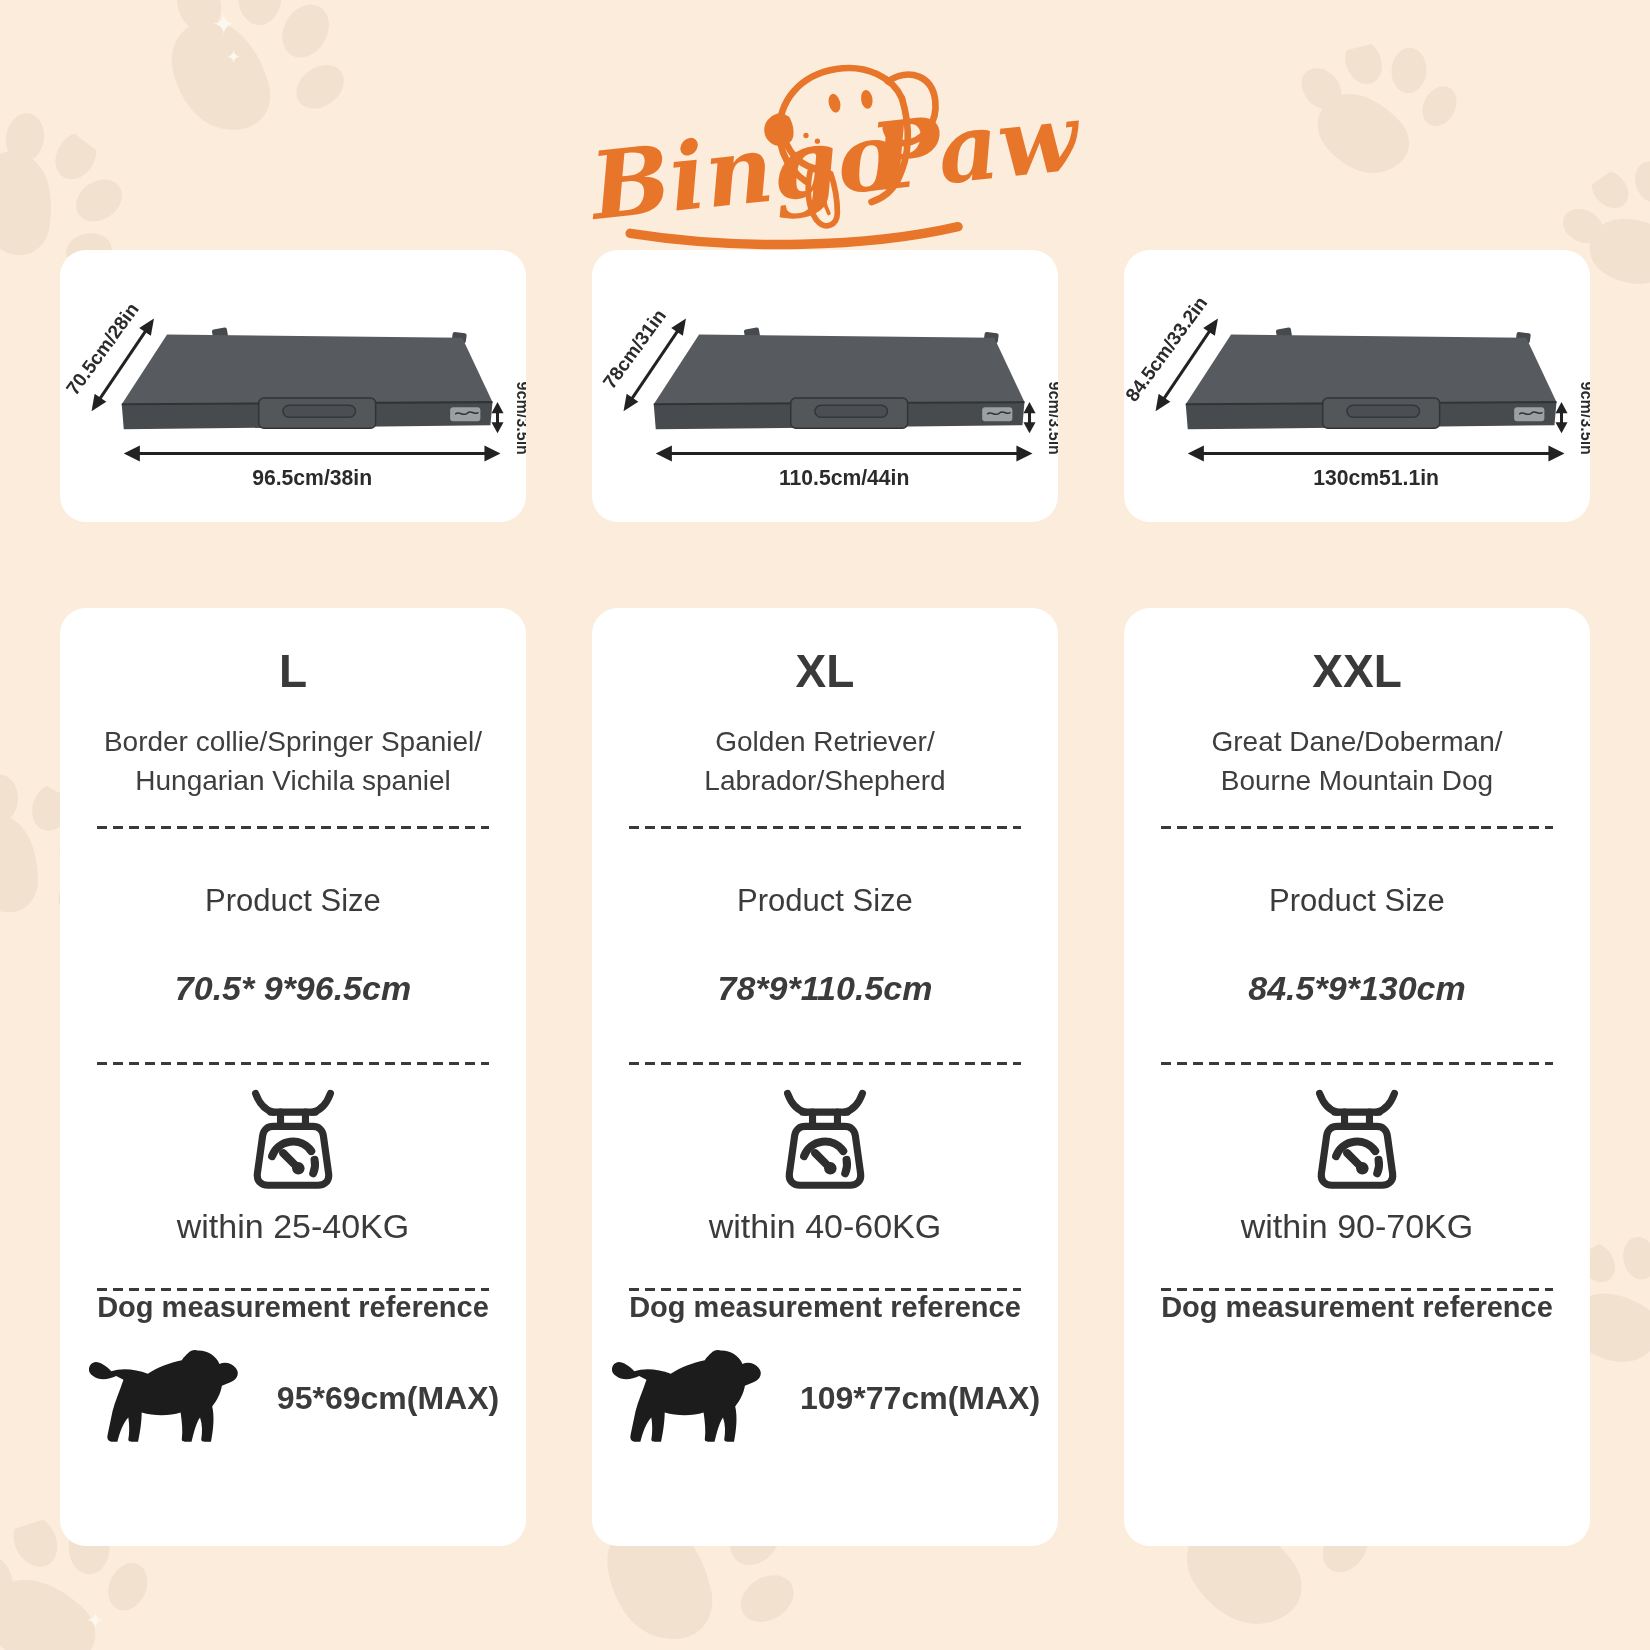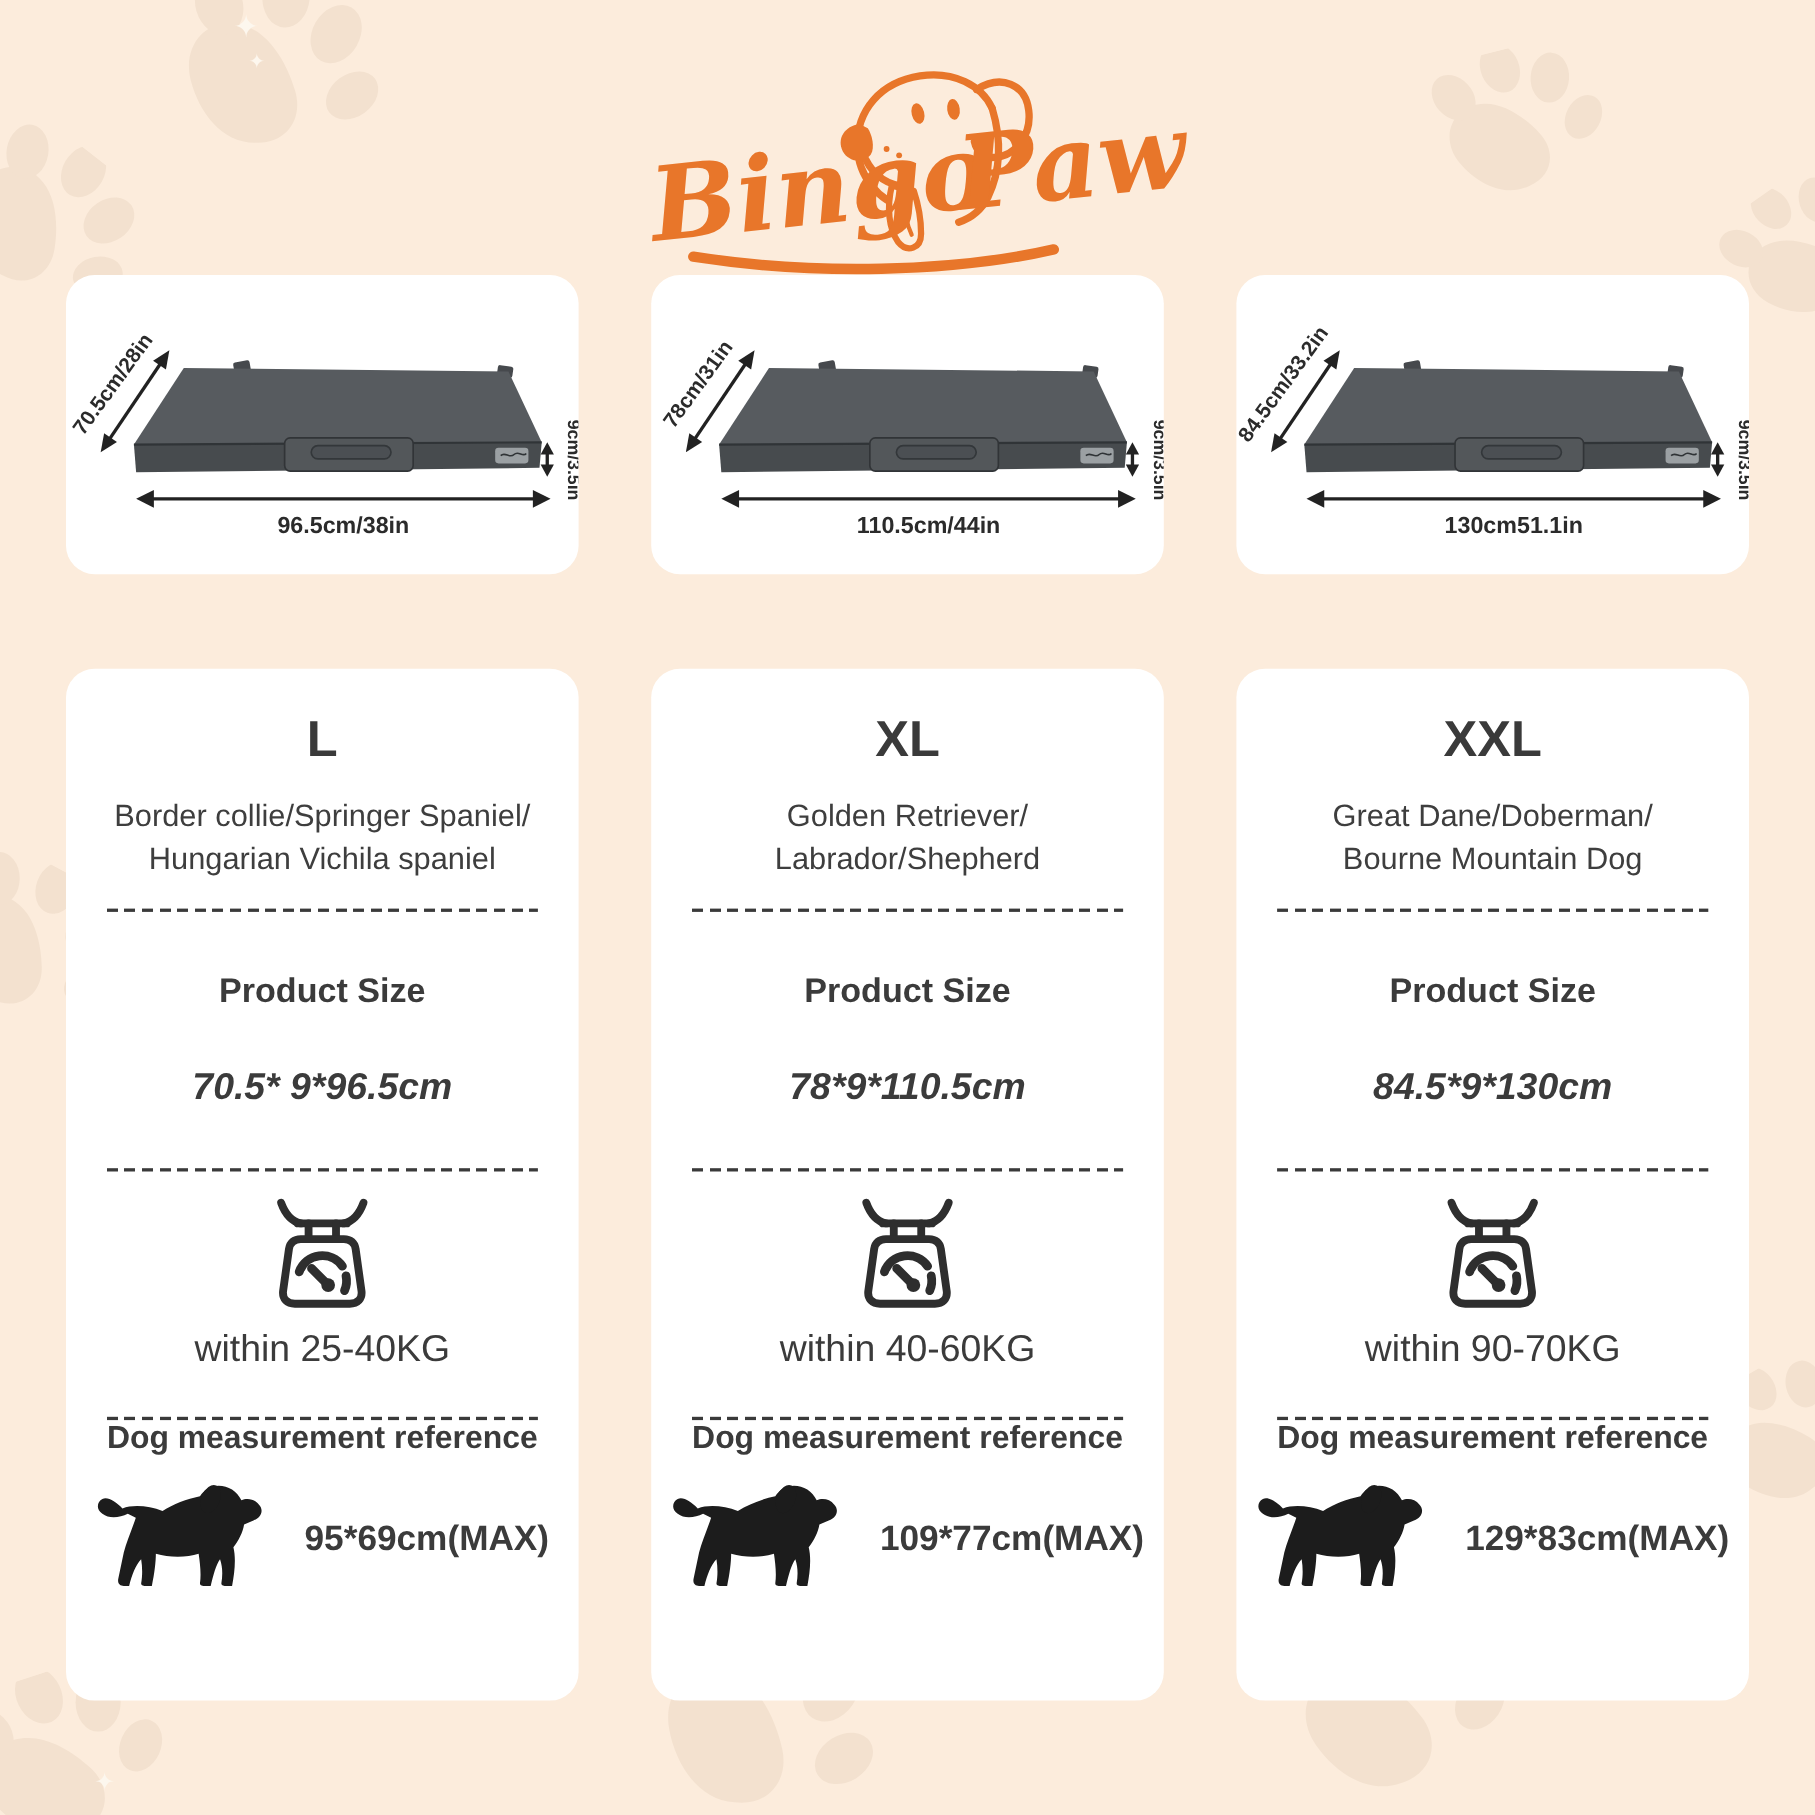--- a/index.html
+++ b/index.html
@@ -20,21 +20,21 @@
   .bed-svg{width:100%;height:100%;display:block;}
   .bed-svg text{font-family:"Liberation Sans",sans-serif;font-weight:bold;fill:#2b2b2b;}
   .row-info{top:608px;height:938px;}
   .info-card{background:#ffffff;border-radius:26px;display:flex;flex-direction:column;
              align-items:center;text-align:center;overflow:hidden;}
   .size-label{margin-top:40px;font-size:46px;font-weight:bold;color:#3a3a3a;line-height:1;}
   .breeds{margin-top:28px;font-size:28px;font-weight:normal;line-height:1.4;color:#3e3e3e;white-space:nowrap;}
   .divider{width:84%;height:3px;flex:none;
            background:repeating-linear-gradient(90deg,#3a3a3a 0 10px,transparent 10px 16px);}
   .d1{margin-top:26px;}
-  .ps-label{margin-top:54px;font-size:31px;font-weight:bold;}
+  .ps-label{margin-top:54px;font-size:31px;font-weight:normal;}
   .ps-value{margin-top:50px;font-size:34px;font-weight:bold;font-style:italic;}
   .d2{margin-top:54px;}
   .scale-icon{margin-top:18px;width:98px;height:110px;color:#2e2e2e;flex:none;}
   .weight{margin-top:14px;font-size:34px;font-weight:normal;}
   .d3{margin-top:42px;}
   .dm-label{font-size:29px;font-weight:bold;}
   .dog-row{margin-top:18px;display:flex;align-items:center;gap:32px;}
   .dog-icon{width:158px;height:112px;color:#1c1c1c;flex:none;}
   .dog-max{font-size:32px;font-weight:bold;}
 </style>
@@ -257,22 +257,16 @@
       <div class="divider d1"></div>
       <div class="ps-label">Product Size</div>
       <div class="ps-value">84.5*9*130cm</div>
       <div class="divider d2"></div>
       <svg class="scale-icon" viewBox="0 0 110 118">
           <use href="#scale-shape"></use>
         </svg>
       <div class="weight">within 90-70KG</div>
       <div class="divider d3"></div>
       <div class="dm-label">Dog measurement reference</div>
-      <div class="dog-row">
-        <svg class="dog-icon" viewBox="0 0 130 92">
-            <use href="#dog-shape"></use>
-          </svg>
-        <div class="dog-max">129*83cm(MAX)</div>
-      </div>
     </div>
   </div>
 
 </div>
 
 </body></html>

